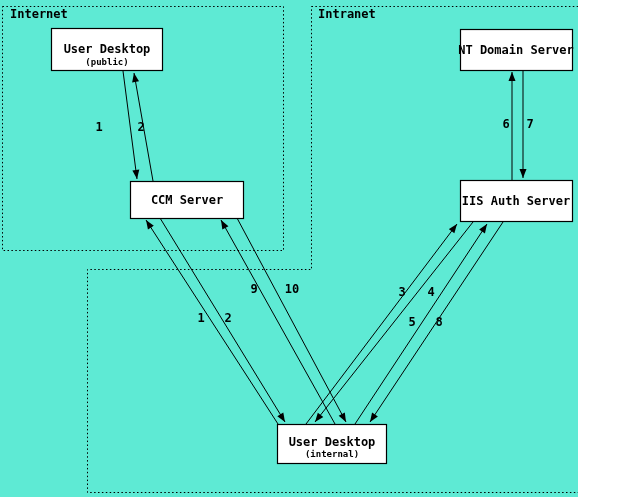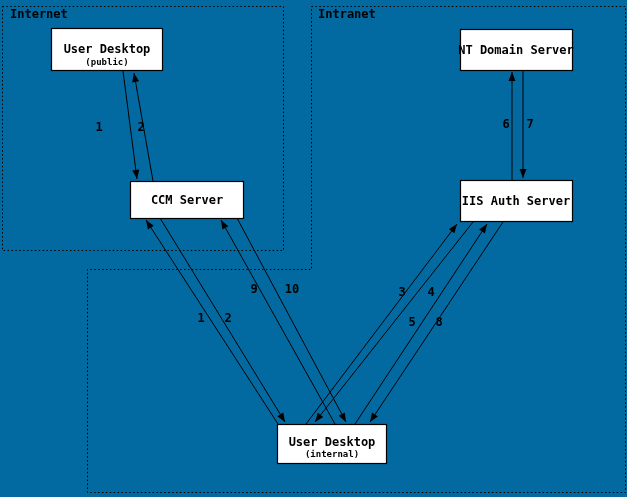--- a/index.html
+++ b/index.html
@@ -1,16 +1,16 @@
 <!DOCTYPE html>
 <html><head>
 <meta charset="utf-8">
 <style>
   html,body{margin:0;padding:0;background:#ffffff;}
-  .stage{position:relative;width:627px;height:497px;background:#0369a1;overflow:hidden;}
+  .stage{position:relative;width:578px;height:497px;background:#5eead4;overflow:hidden;}
   svg{position:absolute;left:0;top:0;}
   .zone-border{fill:none;stroke:#000;stroke-width:1;stroke-dasharray:1.5 2.4;}
   .node-box{fill:#ffffff;stroke:#000;stroke-width:1.2;}
   .flow-line{stroke:#000;stroke-width:1;fill:none;}
   text{fill:#000;font-family:"DejaVu Sans Mono","Liberation Mono",monospace;font-weight:bold;}
   .zone-label{font-size:12px;}
   .node-title{font-size:12px;text-anchor:middle;}
   .node-subtitle{font-size:9px;text-anchor:middle;}
   .flow-num{font-size:12px;text-anchor:middle;}
 </style>

